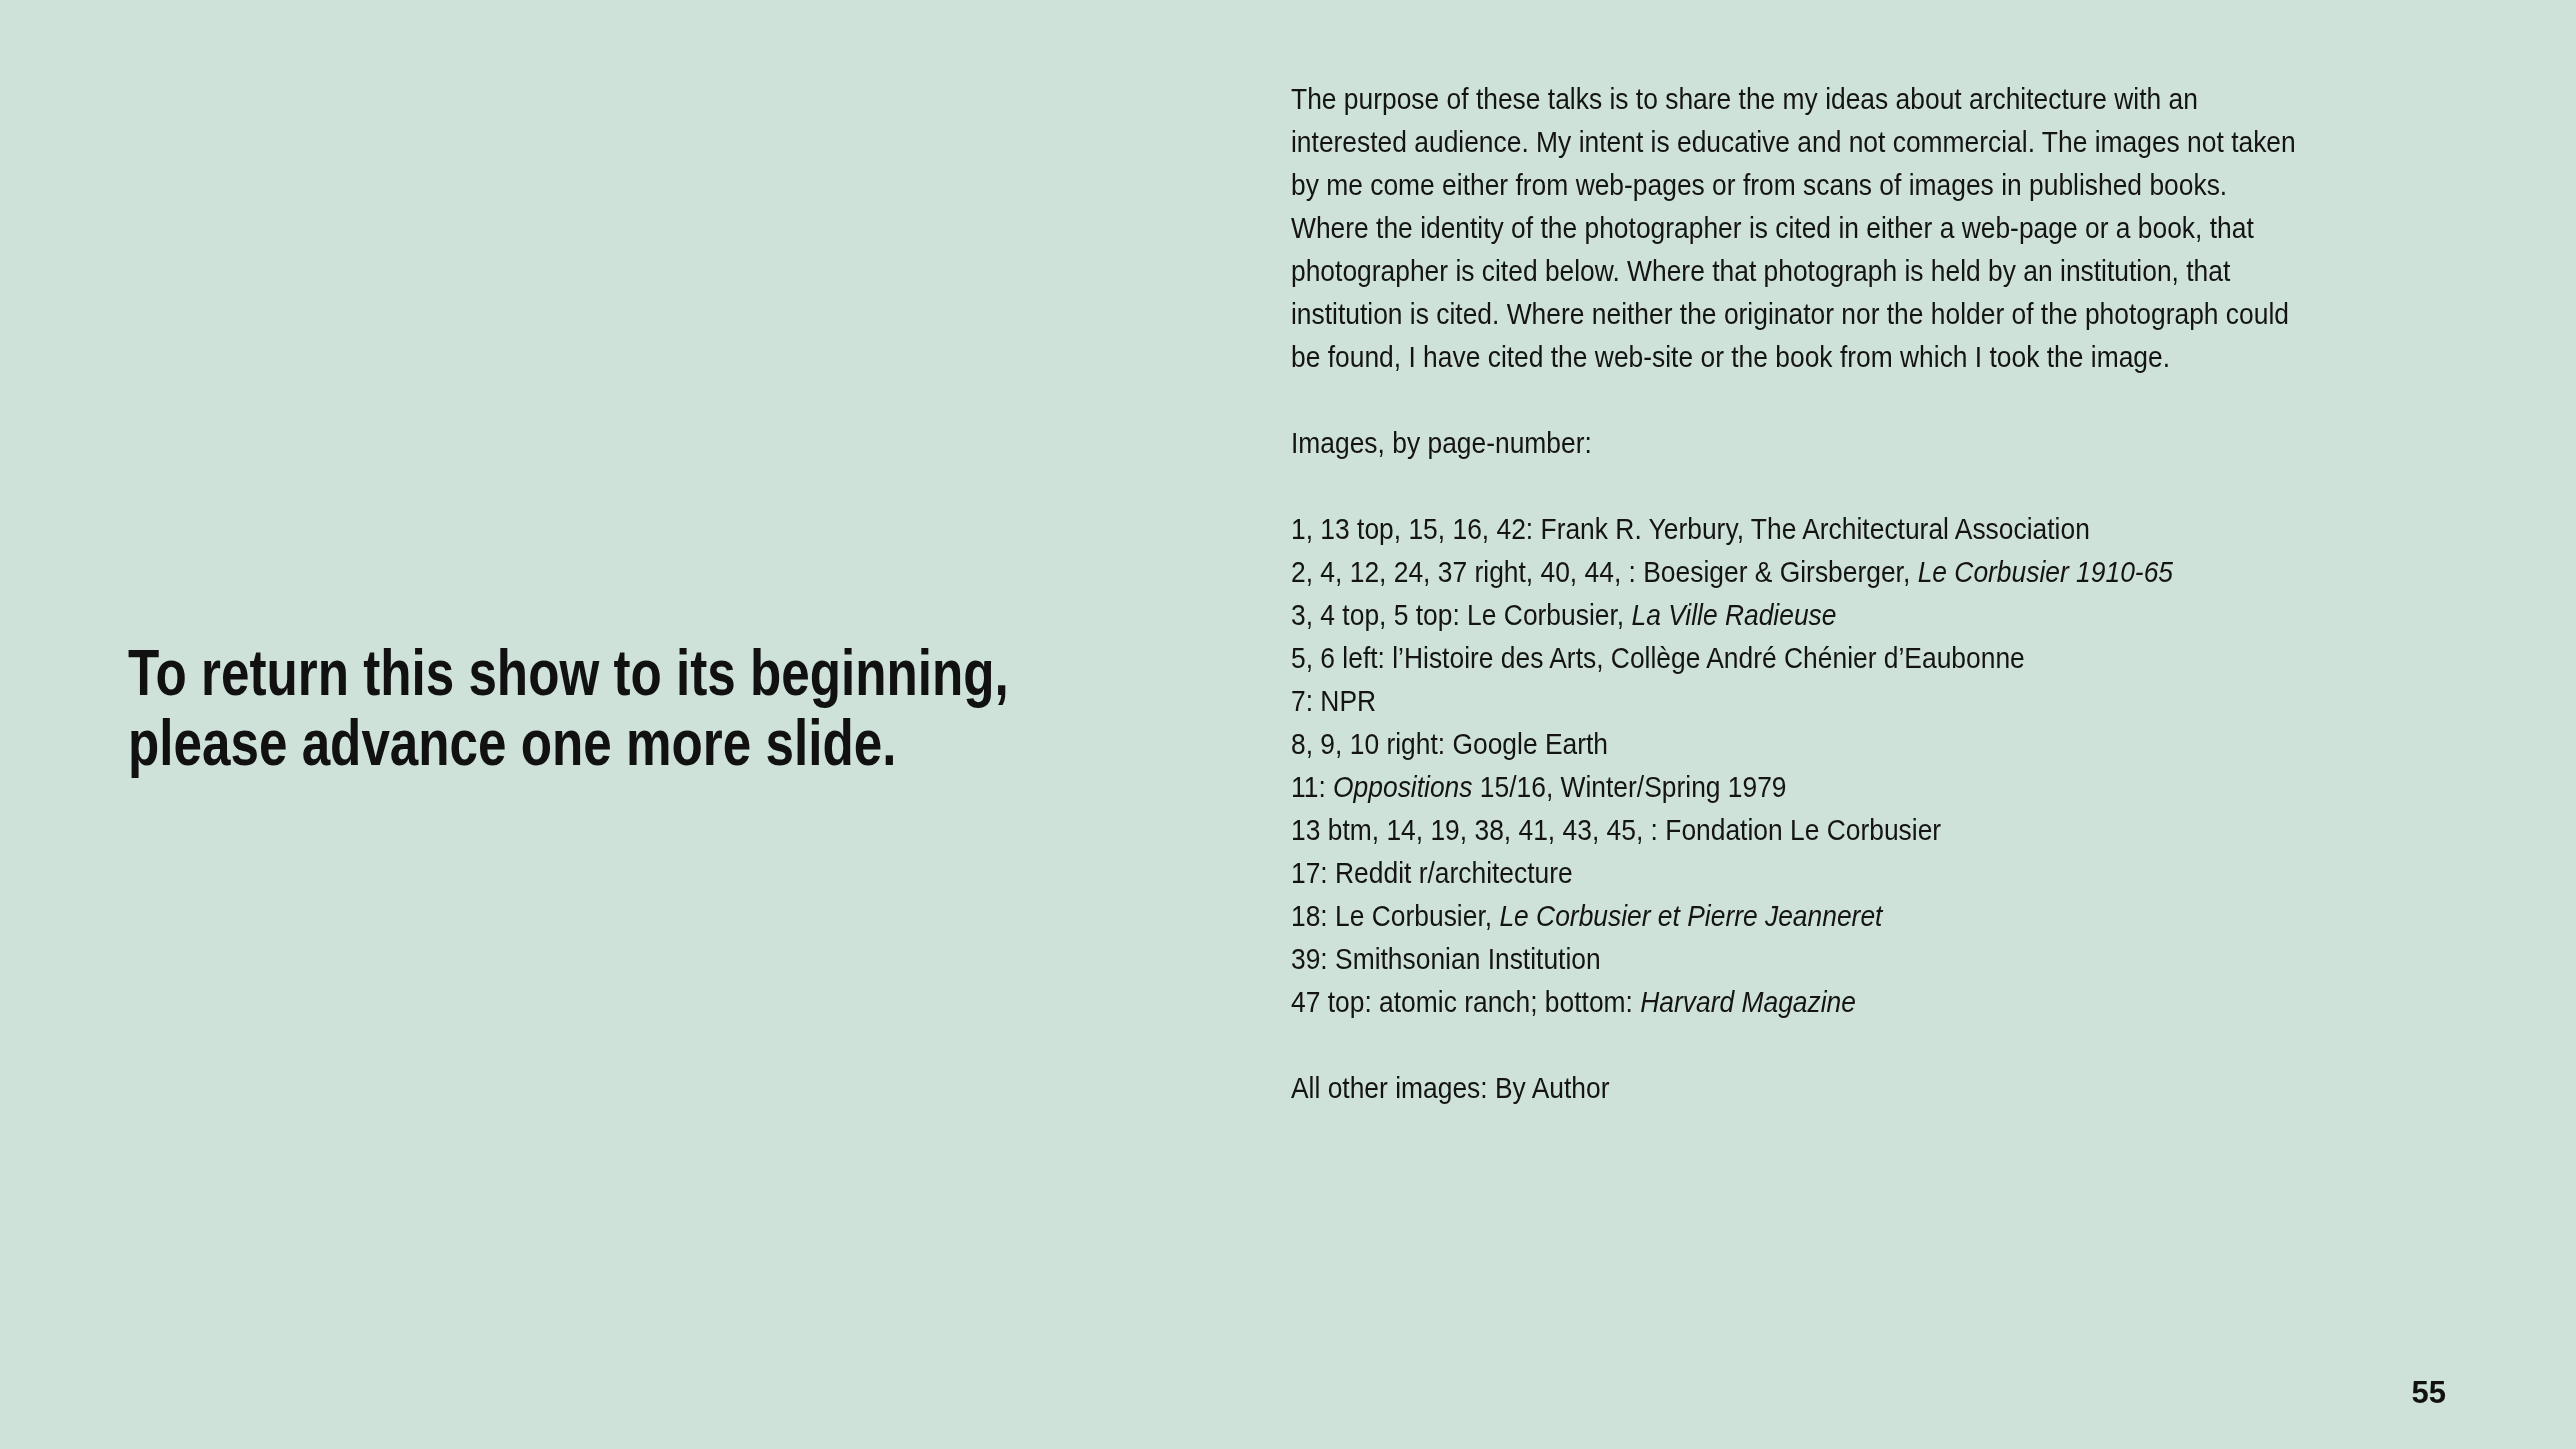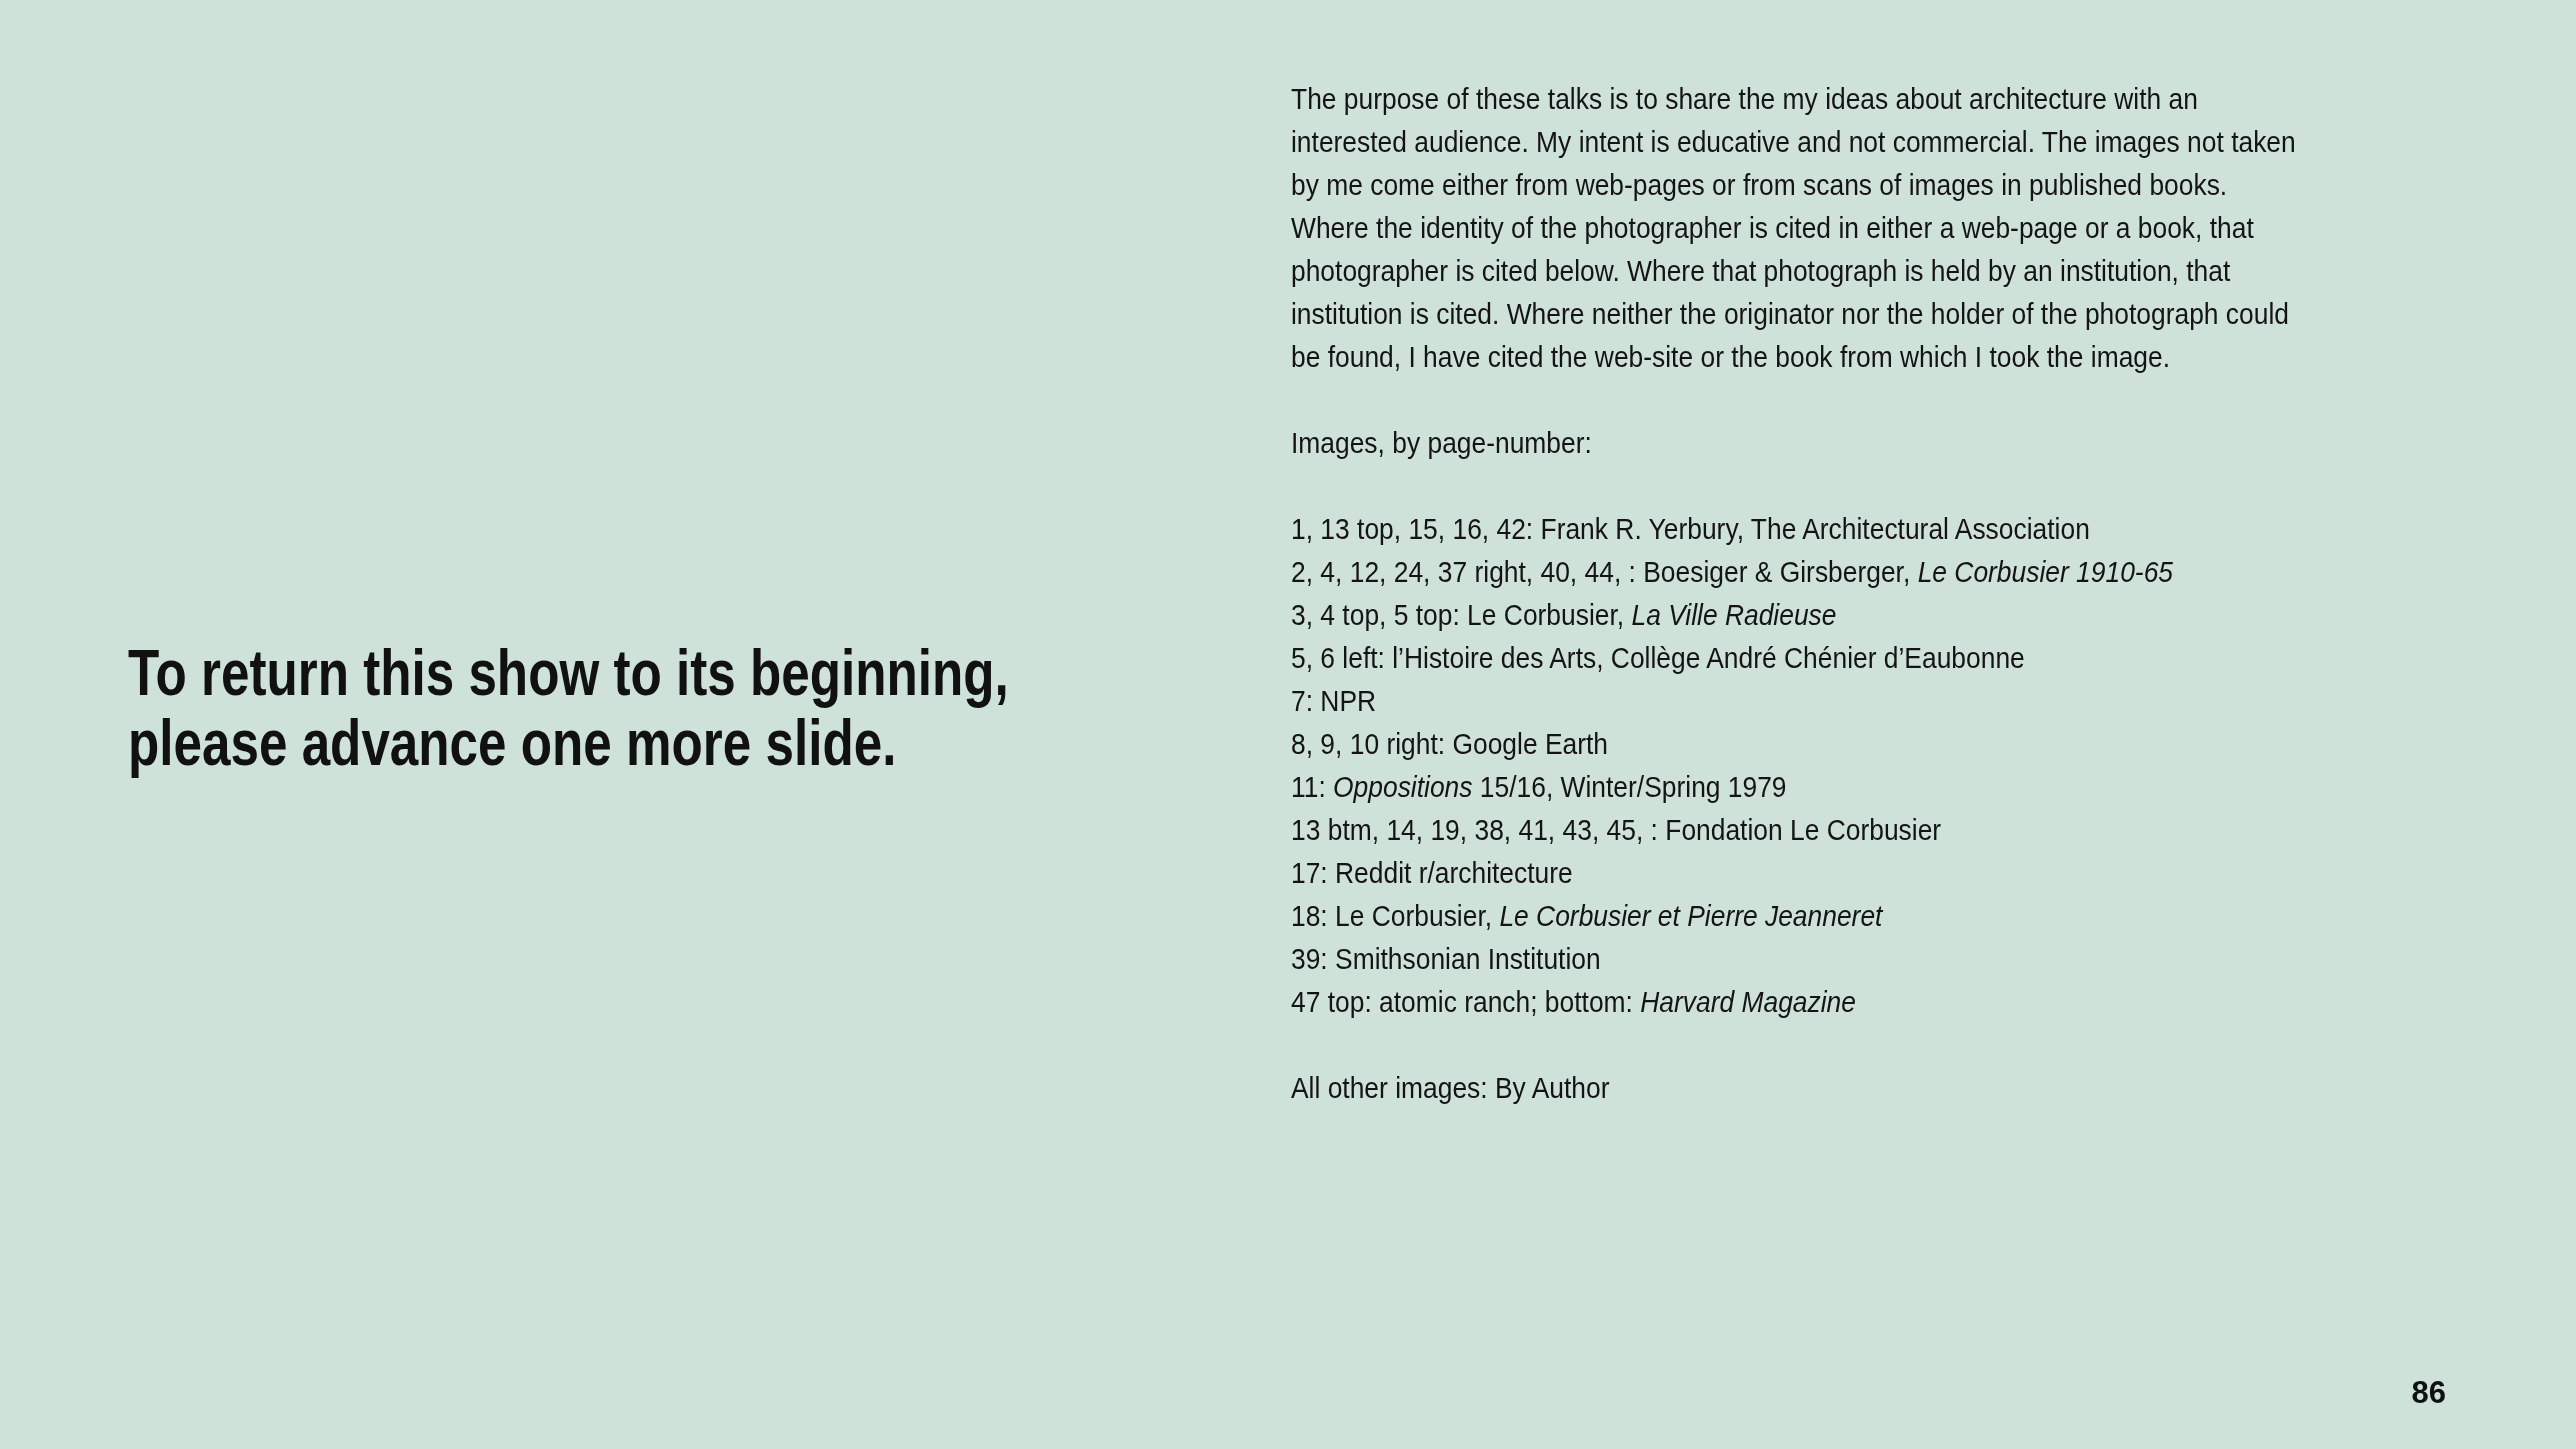--- a/index.html
+++ b/index.html
@@ -97,16 +97,16 @@
         <div class="credit-line"><span>13 btm, 14, 19, 38, 41, 43, 45, : Fondation Le Corbusier</span></div>
         <div class="credit-line"><span>17: Reddit r/architecture</span></div>
         <div class="credit-line"><span>18: Le Corbusier, </span><span class="it">Le Corbusier et Pierre Jeanneret</span></div>
         <div class="credit-line"><span>39: Smithsonian Institution</span></div>
         <div class="credit-line"><span>47 top: atomic ranch; bottom: </span><span class="it">Harvard Magazine</span></div>
       </div>
     <div class="spacer"></div>
     <div class="footer">All other images: By Author</div>
   </div>
 
-  <div class="page-number">86</div>
+  <div class="page-number">55</div>
 
 </div>
 
 
 </body></html>

